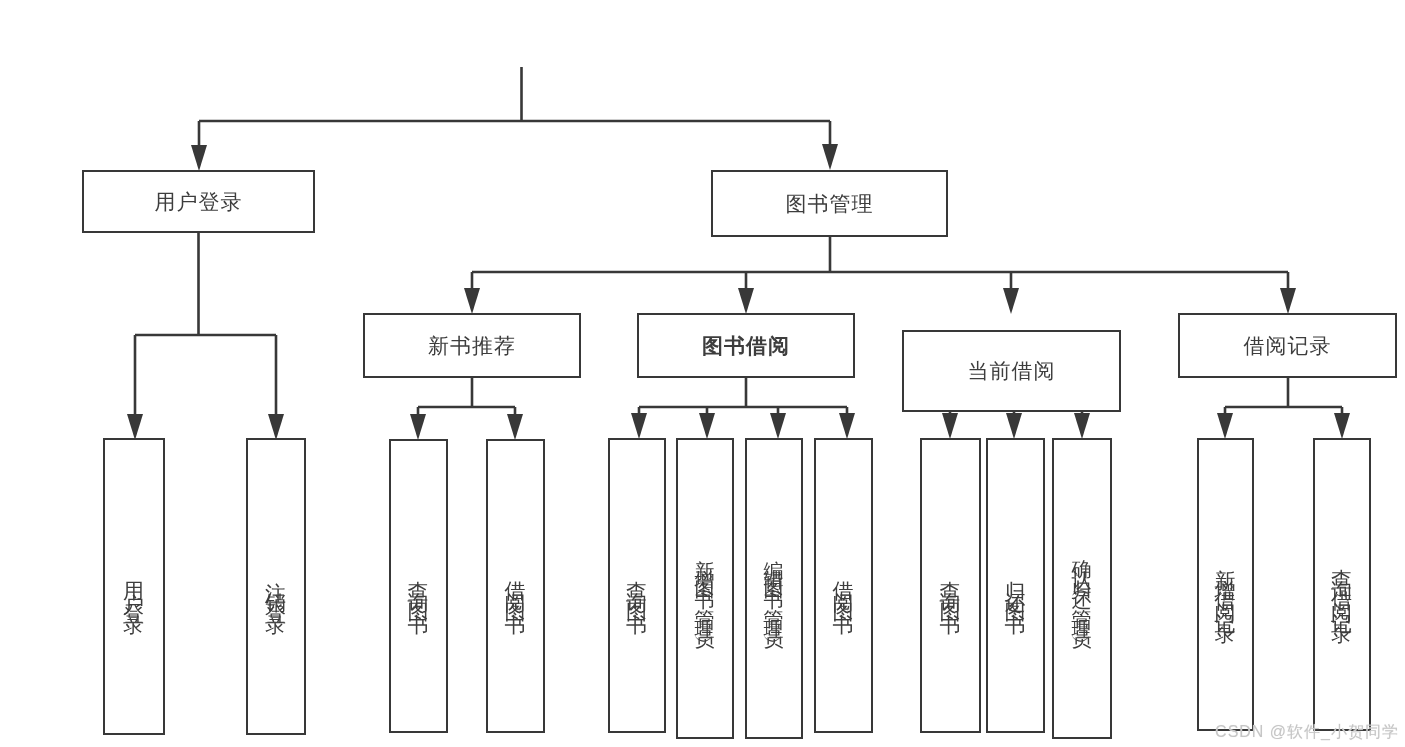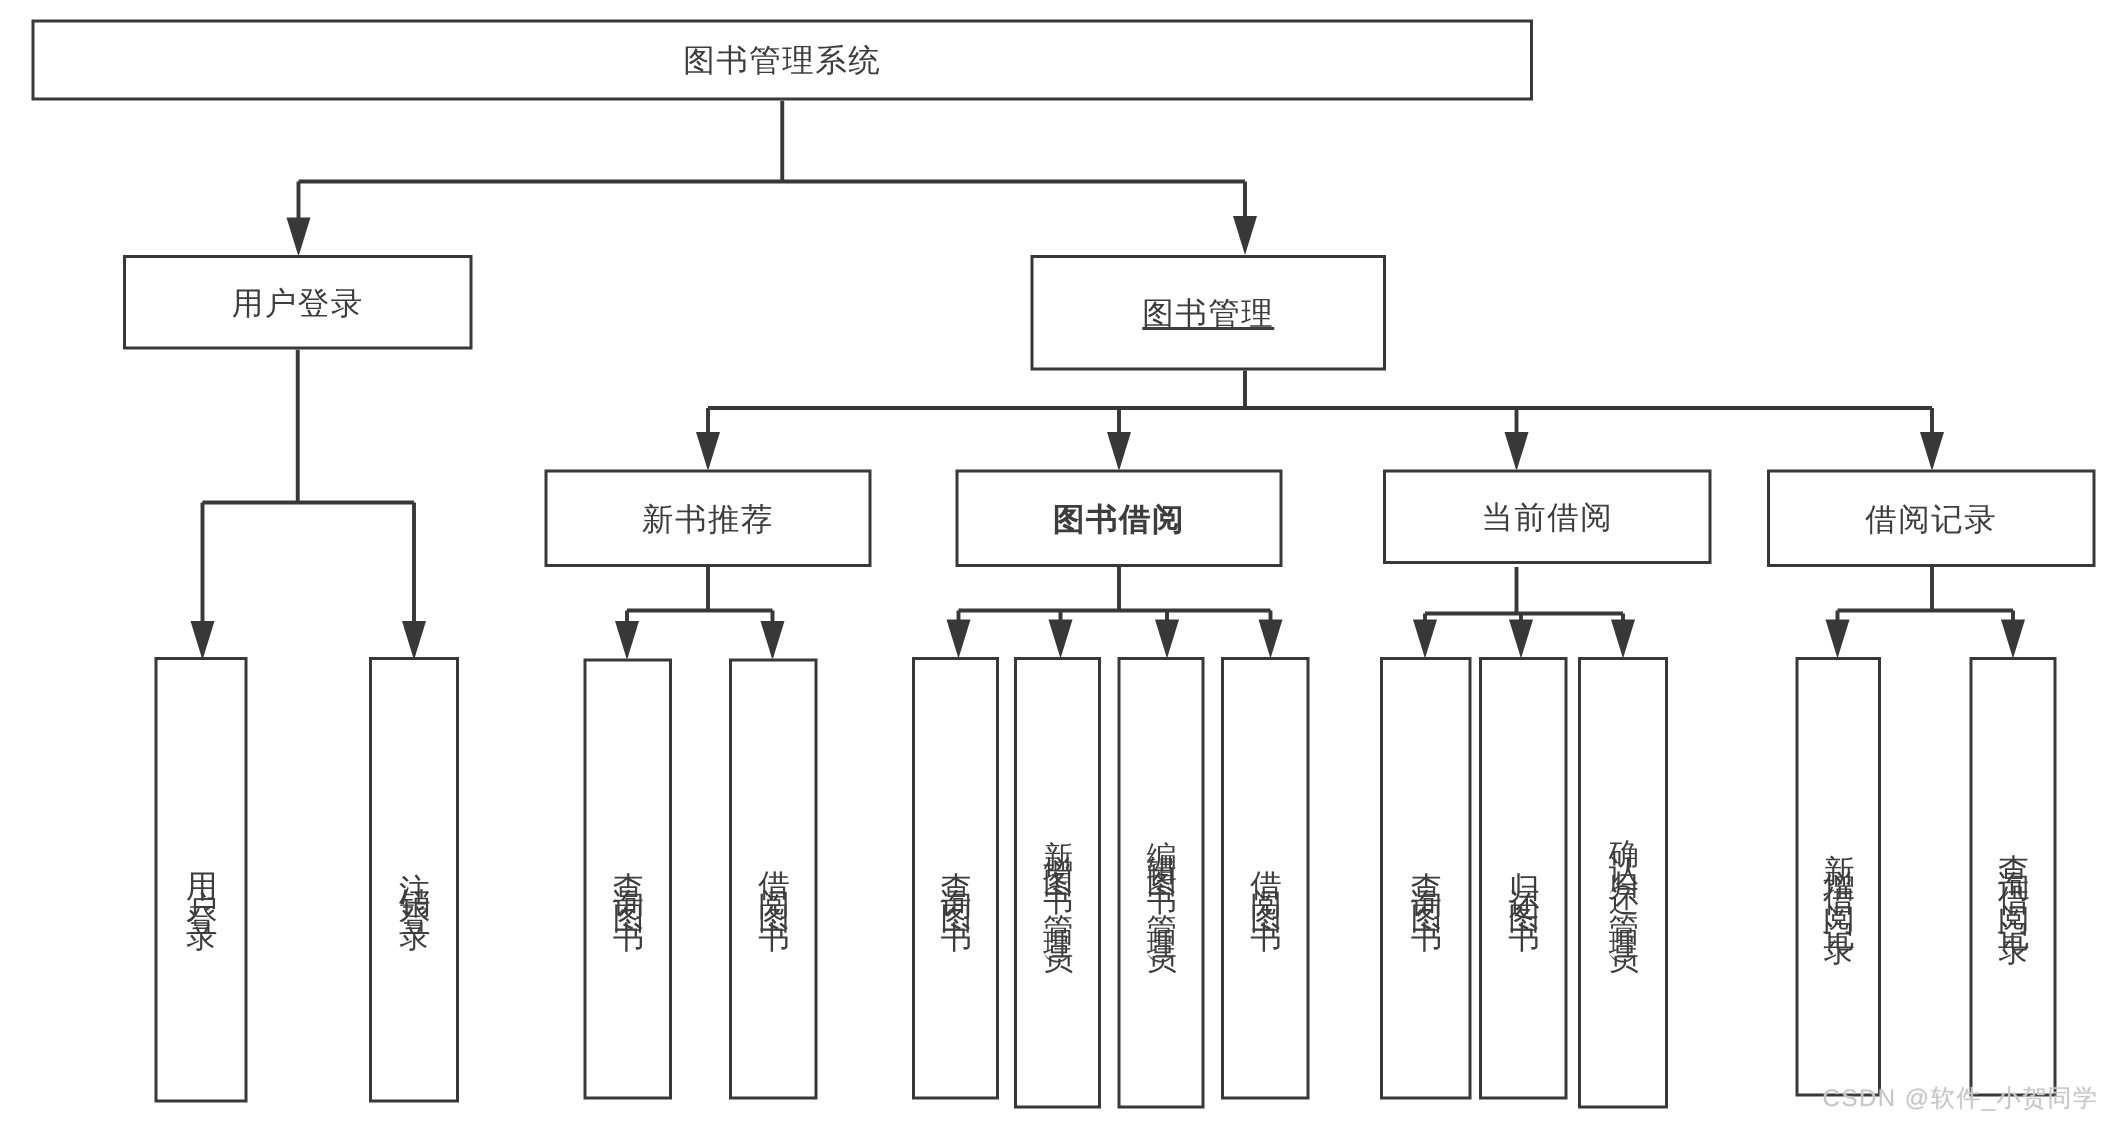--- a/index.html
+++ b/index.html
@@ -50,25 +50,25 @@
     white-space:nowrap;
   }
   .vnode.tight span{
     font-size:20px;
     letter-spacing:10px;
   }
   
   #root       {left:21px;  top:13px;  width:1001px; height:54px;}
   
   #n-user     {left:82px;  top:170px; width:233px;  height:63px;}
-  #n-mgmt     {left:687px; top:170px; width:237px;  height:77px;text-decoration:underline;}
+  #n-mgmt     {left:711px; top:170px; width:237px;  height:67px;}
   
   #n-rec      {left:363px; top:313px; width:218px;  height:65px;}
   #n-borrow   {left:637px; top:313px; width:218px;  height:65px;font-weight:bold;}
-  #n-current  {left:902px; top:313px; width:219px;  height:63px;margin-left:20px;}
+  #n-current  {left:902px; top:330px; width:219px;  height:82px;}
   #n-records  {left:1178px;top:313px; width:219px;  height:65px;}
   
   #l1 {left:103px; top:438px; width:62px; height:297px;}
   #l2 {left:246px; top:438px; width:60px; height:297px;}
   #l3 {left:389px; top:439px; width:59px; height:294px;}
   #l4 {left:486px; top:439px; width:59px; height:294px;}
   #l5 {left:608px; top:438px; width:58px; height:295px;}
   #l6 {left:676px; top:438px; width:58px; height:301px;}
   #l7 {left:745px; top:438px; width:58px; height:301px;}
   #l8 {left:814px; top:438px; width:59px; height:295px;}
@@ -119,21 +119,20 @@
       <path d="M770 413 h16 L778 439 z"></path>
       <path d="M839 413 h16 L847 439 z"></path>
       <path d="M942 413 h16 L950 439 z"></path>
       <path d="M1006 413 h16 L1014 439 z"></path>
       <path d="M1074 413 h16 L1082 439 z"></path>
       <path d="M1217 413 h16 L1225 439 z"></path>
       <path d="M1334 413 h16 L1342 439 z"></path>
     </g>
   </svg>
 
-  <div id="root" class="node">图书管理系统</div>
 
   <div id="n-user" class="node">用户登录</div>
   <div id="n-mgmt" class="node">图书管理</div>
 
   <div id="n-rec" class="node">新书推荐</div>
   <div id="n-borrow" class="node">图书借阅</div>
   <div id="n-current" class="node">当前借阅</div>
   <div id="n-records" class="node">借阅记录</div>
 
   <div id="l1" class="vnode">

